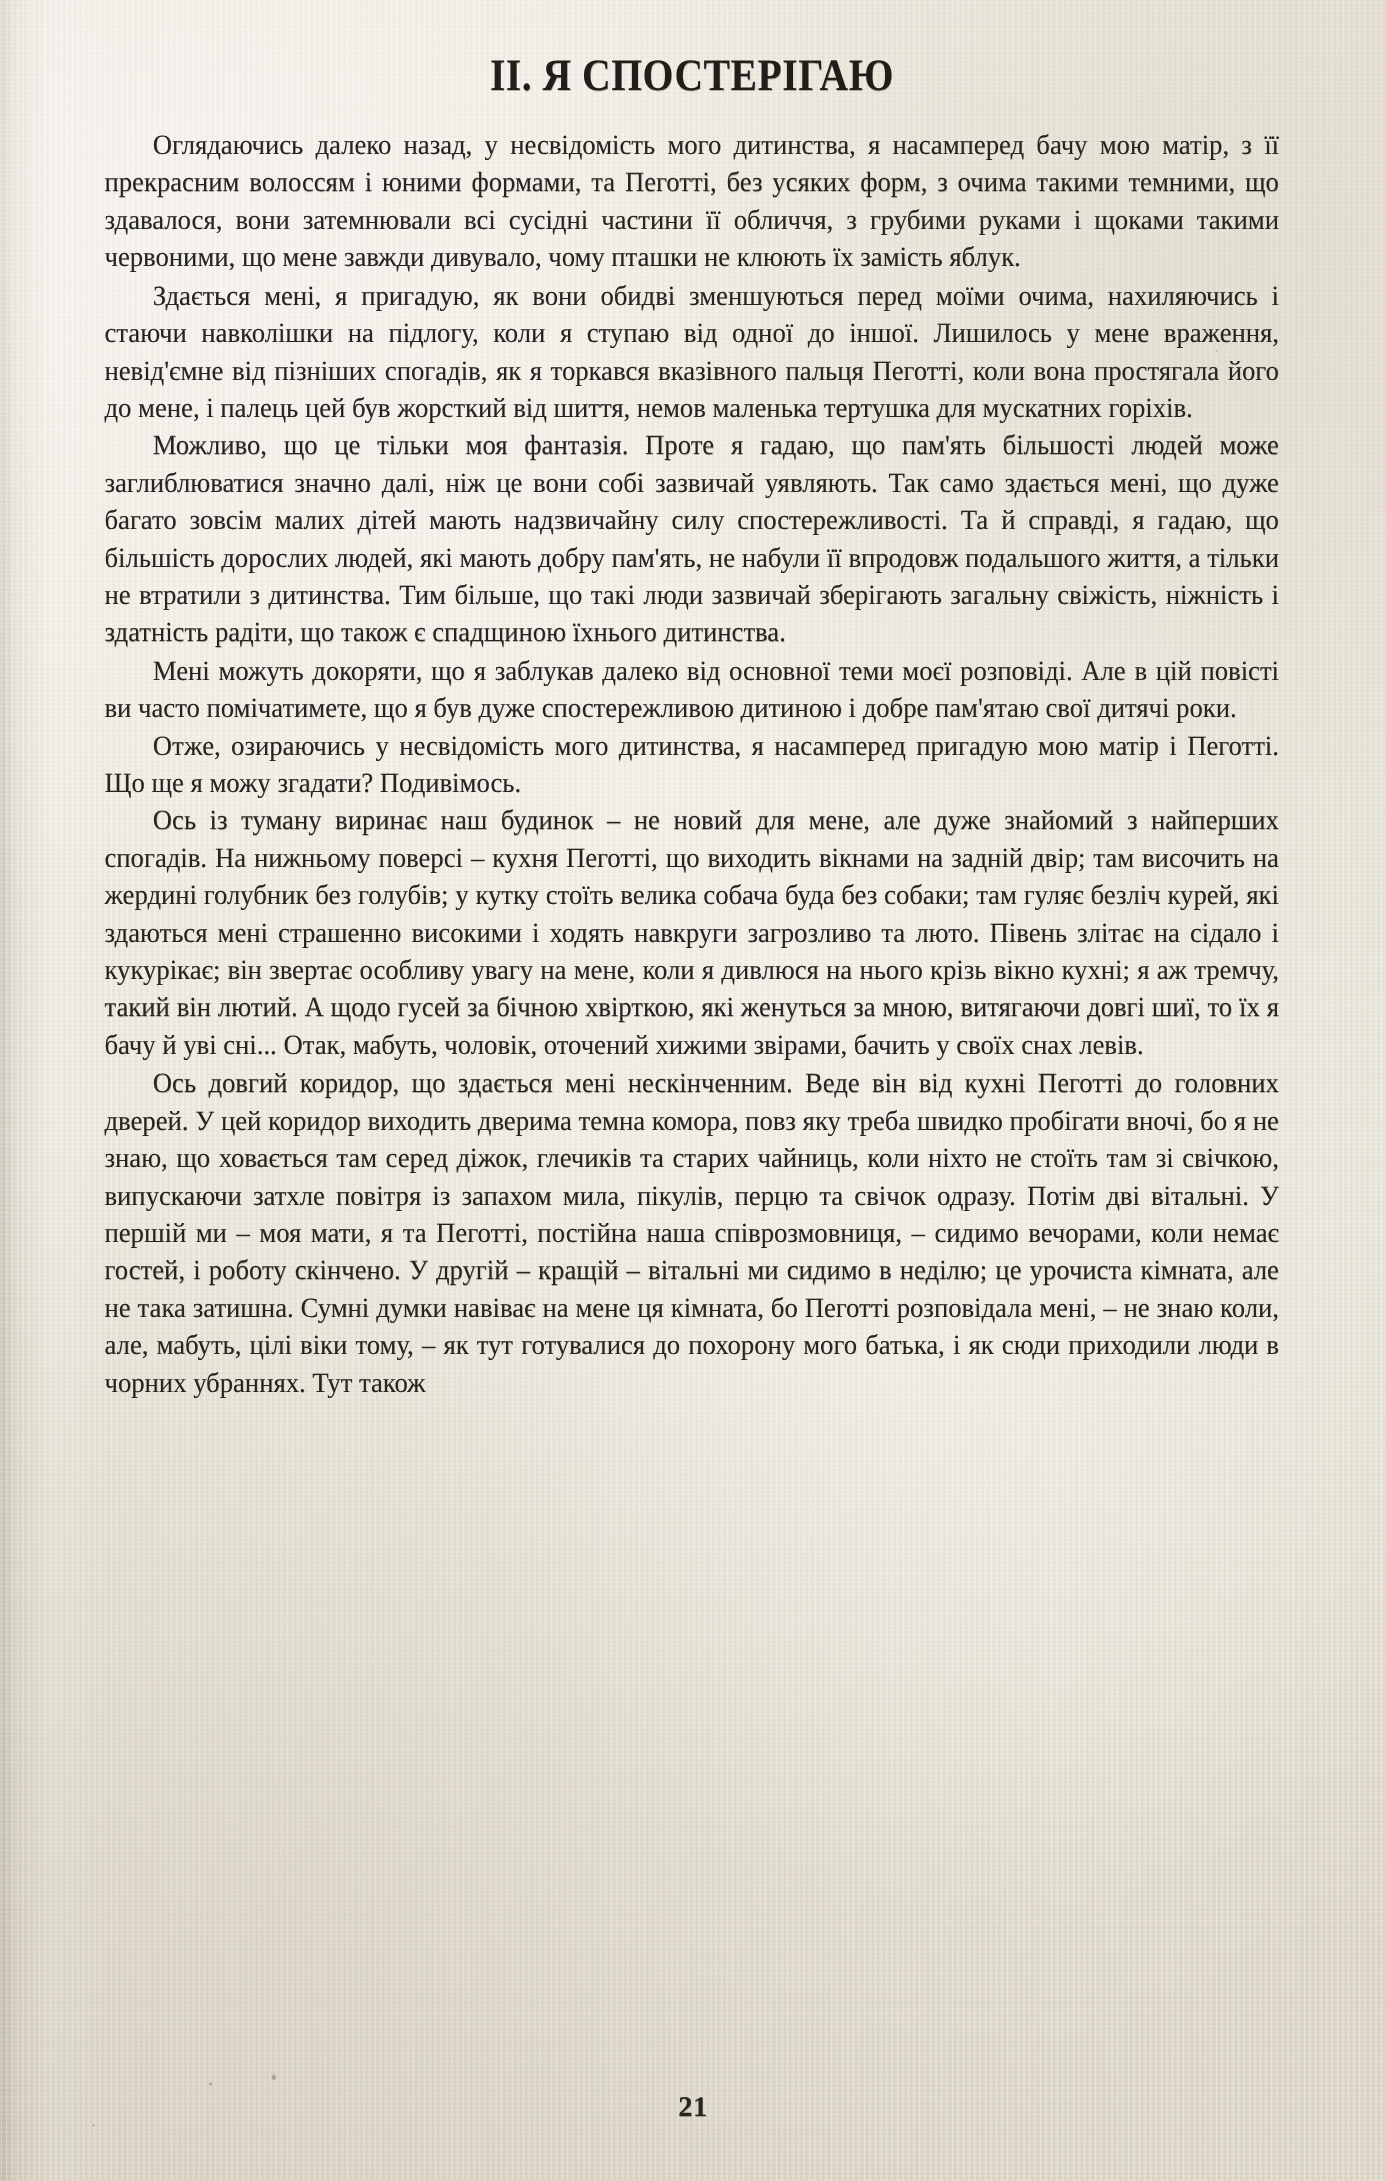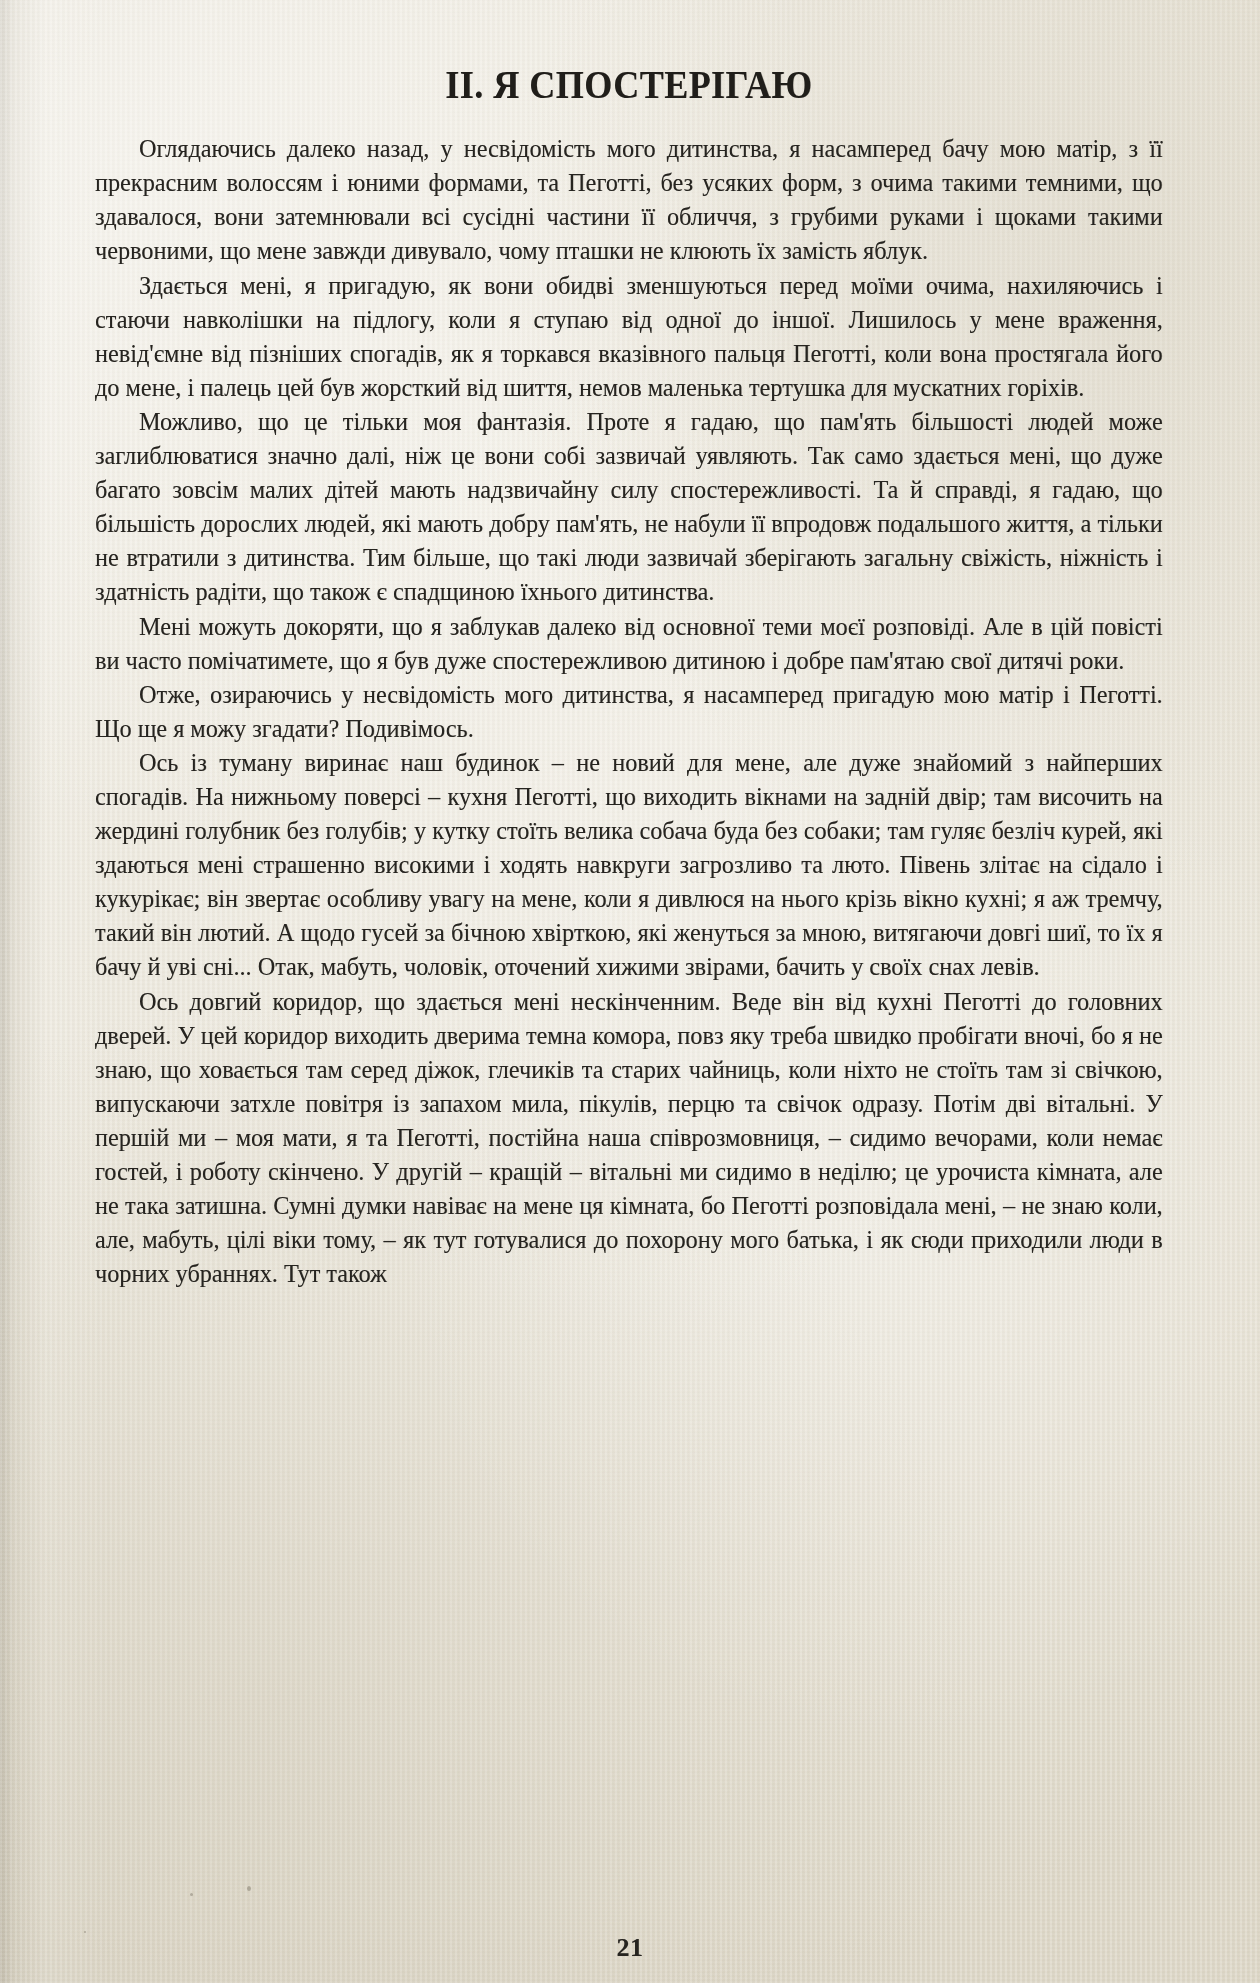--- a/index.html
+++ b/index.html
@@ -64,21 +64,21 @@
       radial-gradient(circle at 22% 86%, rgba(200,193,175,0.26) 0%, rgba(255,255,255,0) 36%),
       radial-gradient(circle at 52% 42%, rgba(255,255,255,0.18) 0%, rgba(255,255,255,0) 40%);
     mix-blend-mode: normal;
   }
   .page > * { position: relative; z-index: 2; }
 
   
   .textblock {
     position: absolute;
     left: 95px;
-    top: 60px;
+    top: 44px;
     width: 1068px;
   }
 
   .chapter-title {
     margin: 0 0 22px 0;
     text-align: center;
     font-family: "Liberation Serif", "DejaVu Serif", serif;
     font-size: 41px;
     font-weight: 700;
     letter-spacing: 0.5px;
@@ -111,21 +111,20 @@
     position: absolute;
     left: 0;
     right: 0;
     top: 1901px;
     text-align: center;
     font-size: 26px;
     font-weight: 600;
     color: #262420;
     letter-spacing: 0.5px;
     text-shadow: 0.35px 0.25px 0.55px rgba(45,41,33,0.34);
-    margin-top: 32px;
   }
 
   
   .speck {
     position: absolute;
     border-radius: 50%;
     background: rgba(90,84,70,0.35);
     z-index: 3;
     pointer-events: none;
   }

